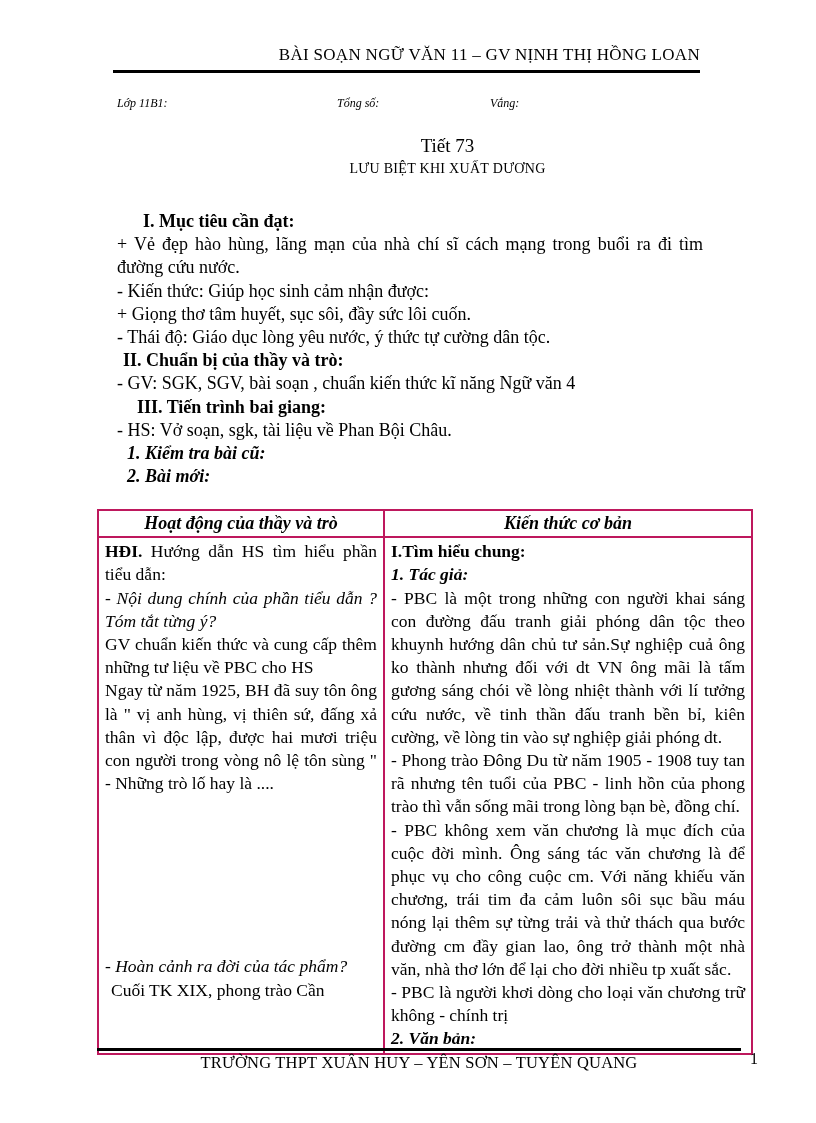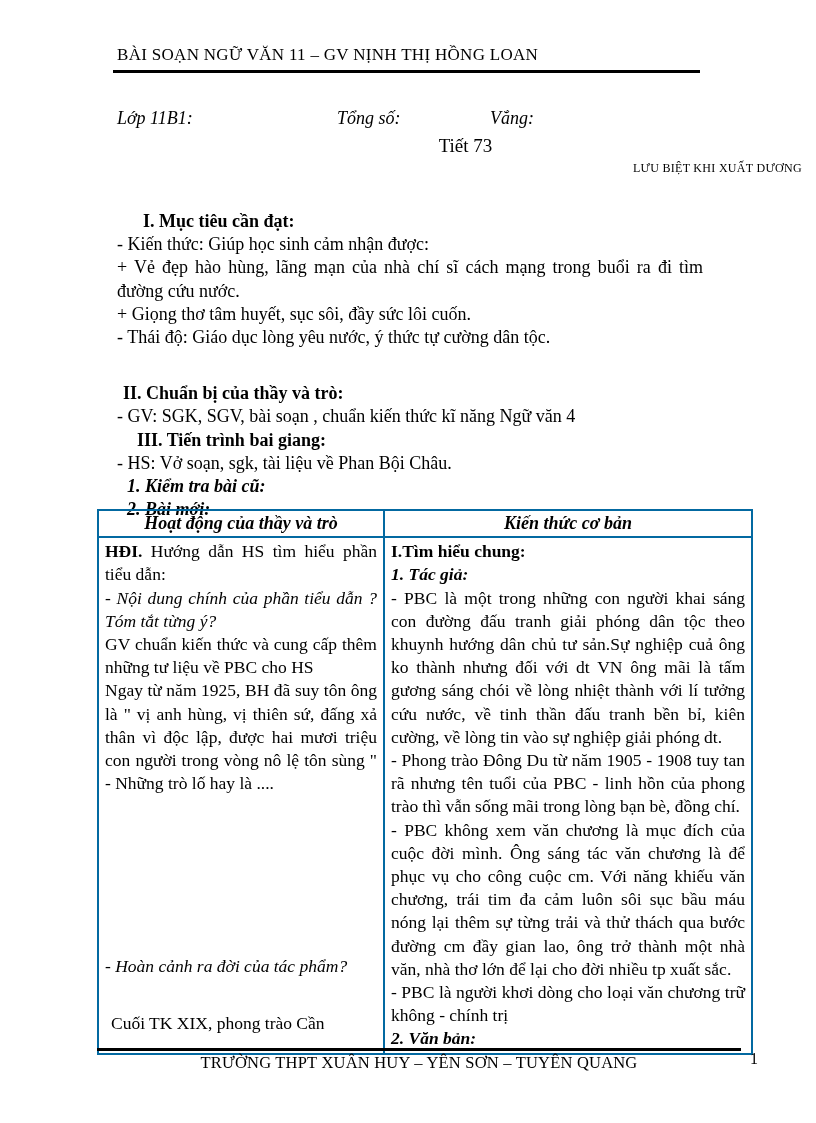--- a/index.html
+++ b/index.html
@@ -8,51 +8,51 @@
     width:816px;height:1123px;
     margin:0 auto;
     background:#ffffff;
     font-family:"Liberation Serif","DejaVu Serif",serif;
     color:#000;
     overflow:hidden;
   }
   
   .doc-header{
     position:absolute;top:45px;left:117px;width:583px;
-    text-align:left;font-size:17px;letter-spacing:.3px;
+    text-align:right;font-size:17px;letter-spacing:.3px;
   }
   .doc-header-rule{
     position:absolute;top:70px;left:113px;width:587px;
     border-top:3px solid #000;height:0;
   }
   
-  .class-line{position:absolute;top:108px;left:0;width:816px;height:24px;font-style:italic;font-size:18px;}
+  .class-line{position:absolute;top:96px;left:0;width:816px;height:24px;font-style:italic;font-size:12px;}
   .class-line .lop{position:absolute;left:117px;}
   .class-line .tong{position:absolute;left:337px;}
   .class-line .vang{position:absolute;left:490px;}
   
-  .title-block{position:absolute;top:134px;left:129px;width:673px;text-align:center;line-height:23px;font-size:19px;}
-  .title-block .main-title{font-size:12px;letter-spacing:.3px;text-align:right;}
+  .title-block{position:absolute;top:134px;left:111px;width:673px;text-align:center;line-height:23px;font-size:19px;}
+  .title-block .main-title{font-size:14px;letter-spacing:.3px;}
   
   .body-block{position:absolute;top:210px;left:117px;width:586px;font-size:18px;line-height:23.2px;text-align:justify;}
   .p{margin:0;}
   .h-bold{font-weight:bold;}
   .bi{font-weight:bold;font-style:italic;}
   .ind26{padding-left:26px;}
   .ind20{padding-left:20px;}
   .ind10{padding-left:10px;}
-  .ind6{padding-left:6px;margin-top:33px;}
+  .ind6{padding-left:6px;}
   
   .lesson-table{
     position:absolute;top:509px;left:97px;
     width:634px;border-collapse:collapse;table-layout:fixed;
     font-size:17.5px;line-height:23.2px;
   }
   .lesson-table th,.lesson-table td{
-    border:2px solid #0369a1;vertical-align:top;padding:2px 6px;
+    border:2px solid #be185d;vertical-align:top;padding:2px 6px;
   }
   .lesson-table th{
     font-size:18px;font-weight:bold;font-style:italic;text-align:center;
     height:22px;padding:1px 4px;
   }
   .col-left{width:276px;}
   .col-right{width:358px;}
   .cell-body{height:497px;}
   .cell-body .p{text-align:justify;}
   .spacer-block{height:160px;}
@@ -82,22 +82,22 @@
     <span class="vang">Vắng:</span>
   </div>
 
   <div class="title-block">
     <div>Tiết 73</div>
     <div class="main-title">LƯU BIỆT KHI XUẤT DƯƠNG</div>
   </div>
 
   <div class="body-block">
     <div class="p h-bold ind26">I. Mục tiêu cần đạt:</div>
+    <div class="p">+ Vẻ đẹp hào hùng, lãng mạn của nhà chí sĩ  cách mạng trong buổi ra đi tìm đường cứu nước.</div>
     <div class="p">- Kiến thức: Giúp học sinh cảm nhận được:</div>
-    <div class="p">+ Vẻ đẹp hào hùng, lãng mạn của nhà chí sĩ  cách mạng trong buổi ra đi tìm đường cứu nước.</div>
     <div class="p">+ Giọng thơ tâm huyết, sục sôi, đầy sức lôi cuốn.</div>
     <div class="p">- Thái độ: Giáo dục lòng yêu nước, ý thức tự cường dân tộc.</div>
     <div class="p h-bold ind6">II. Chuẩn bị của thầy và trò:</div>
     <div class="p">- GV: SGK, SGV, bài soạn , chuẩn kiến thức kĩ năng Ngữ văn 4</div>
     <div class="p h-bold ind20">III. Tiến trình bai giang:</div>
     <div class="p">- HS: Vở soạn, sgk, tài liệu về Phan Bội Châu.</div>
     <div class="p bi ind10">1. Kiểm tra bài cũ:</div>
     <div class="p bi ind10">2. Bài mới:</div>
   </div>
 

